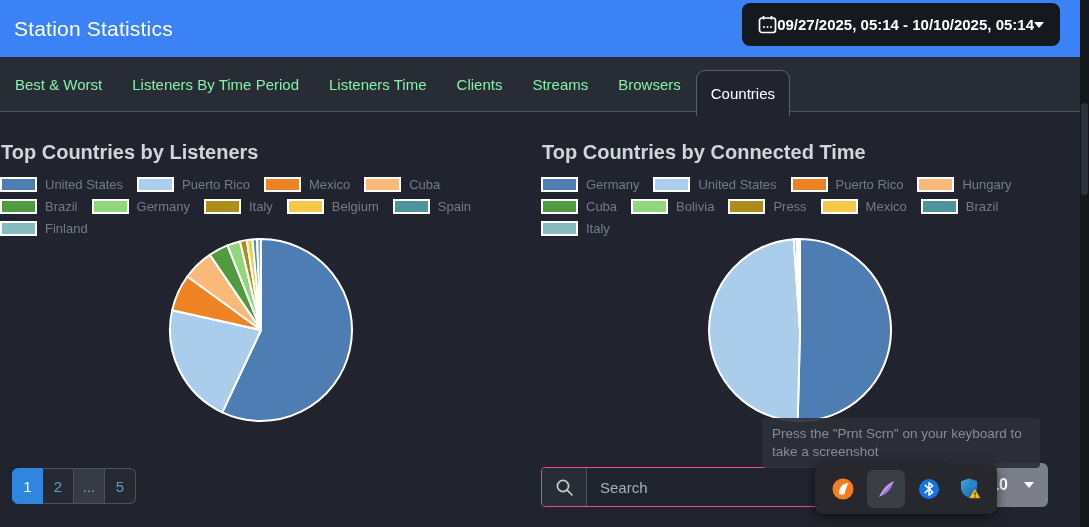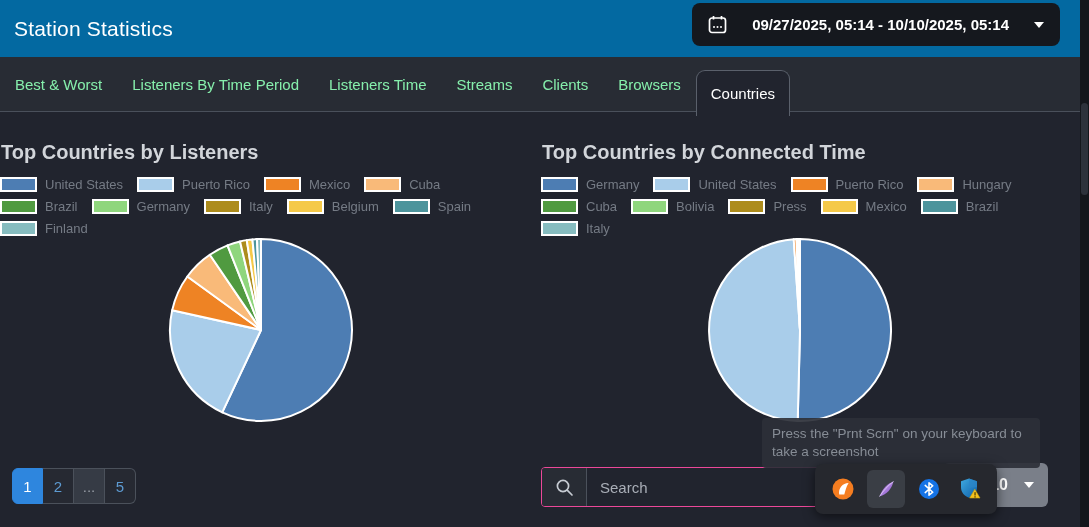--- a/index.html
+++ b/index.html
@@ -2,25 +2,25 @@
 <html><head>
 <meta charset="utf-8">
 <style>
   html,body{margin:0;padding:0;}
   body{
     width:1089px;height:527px;position:relative;overflow:hidden;
     background:#21242e;font-family:"Liberation Sans",sans-serif;
     -webkit-font-smoothing:antialiased;
   }
   
-  .header{position:absolute;left:0;top:0;width:1089px;height:57px;background:#0369a1;}
+  .header{position:absolute;left:0;top:0;width:1089px;height:57px;background:#3b82f6;}
   .header h1{margin:0;position:absolute;left:14px;top:0;height:57px;display:flex;align-items:center;
     color:#fff;font-size:21px;font-weight:500;letter-spacing:.2px;}
   .date-btn{position:absolute;right:29px;top:3px;height:43px;background:#15181e;border-radius:8px;
-    display:flex;align-items:center;gap:25px;padding:0 16px;color:#fff;font-weight:700;font-size:15px;
+    display:flex;align-items:center;gap:0;padding:0 16px;color:#fff;font-weight:700;font-size:15px;
     cursor:pointer;box-sizing:border-box;}
   .caret{width:0;height:0;border-left:5px solid transparent;border-right:5px solid transparent;
     border-top:6px solid #fff;}
   .notch{position:absolute;left:0;top:0;width:37px;height:5px;background:#14171c;}
   
   .tabbar{position:absolute;left:0;top:57px;width:1080px;height:55px;background:#282c34;
     border-bottom:1px solid #4a505b;display:flex;align-items:flex-end;box-sizing:border-box;z-index:2;}
   .tab{height:54px;display:flex;align-items:center;padding:0 15px;color:#86efac;font-size:15px;cursor:pointer;}
   .tab.active{height:45px;background:#21242e;border:1px solid #5a606b;border-bottom:none;
     border-radius:9px 9px 0 0;margin-bottom:-5px;color:#fff;font-weight:400;padding:0 14px;position:relative;z-index:3;}
@@ -87,22 +87,22 @@
     </svg>
     <span>09/27/2025, 05:14 - 10/10/2025, 05:14</span>
     <span class="caret"></span>
   </div>
 </header>
 
 <nav class="tabbar">
     <div class="tab">Best &amp; Worst</div>
     <div class="tab">Listeners By Time Period</div>
     <div class="tab">Listeners Time</div>
+    <div class="tab">Clients</div>
     <div class="tab">Streams</div>
-    <div class="tab">Clients</div>
     <div class="tab">Browsers</div>
     <div class="tab active">Countries</div>
   </nav>
 
 <section class="chart-panel left">
   <h2 class="chart-title">Top Countries by Listeners</h2>
   <div class="legend">
       <div class="legend-row">
         <div class="legend-item">
           <span class="swatch" style="background: rgb(77, 125, 179);"></span>

